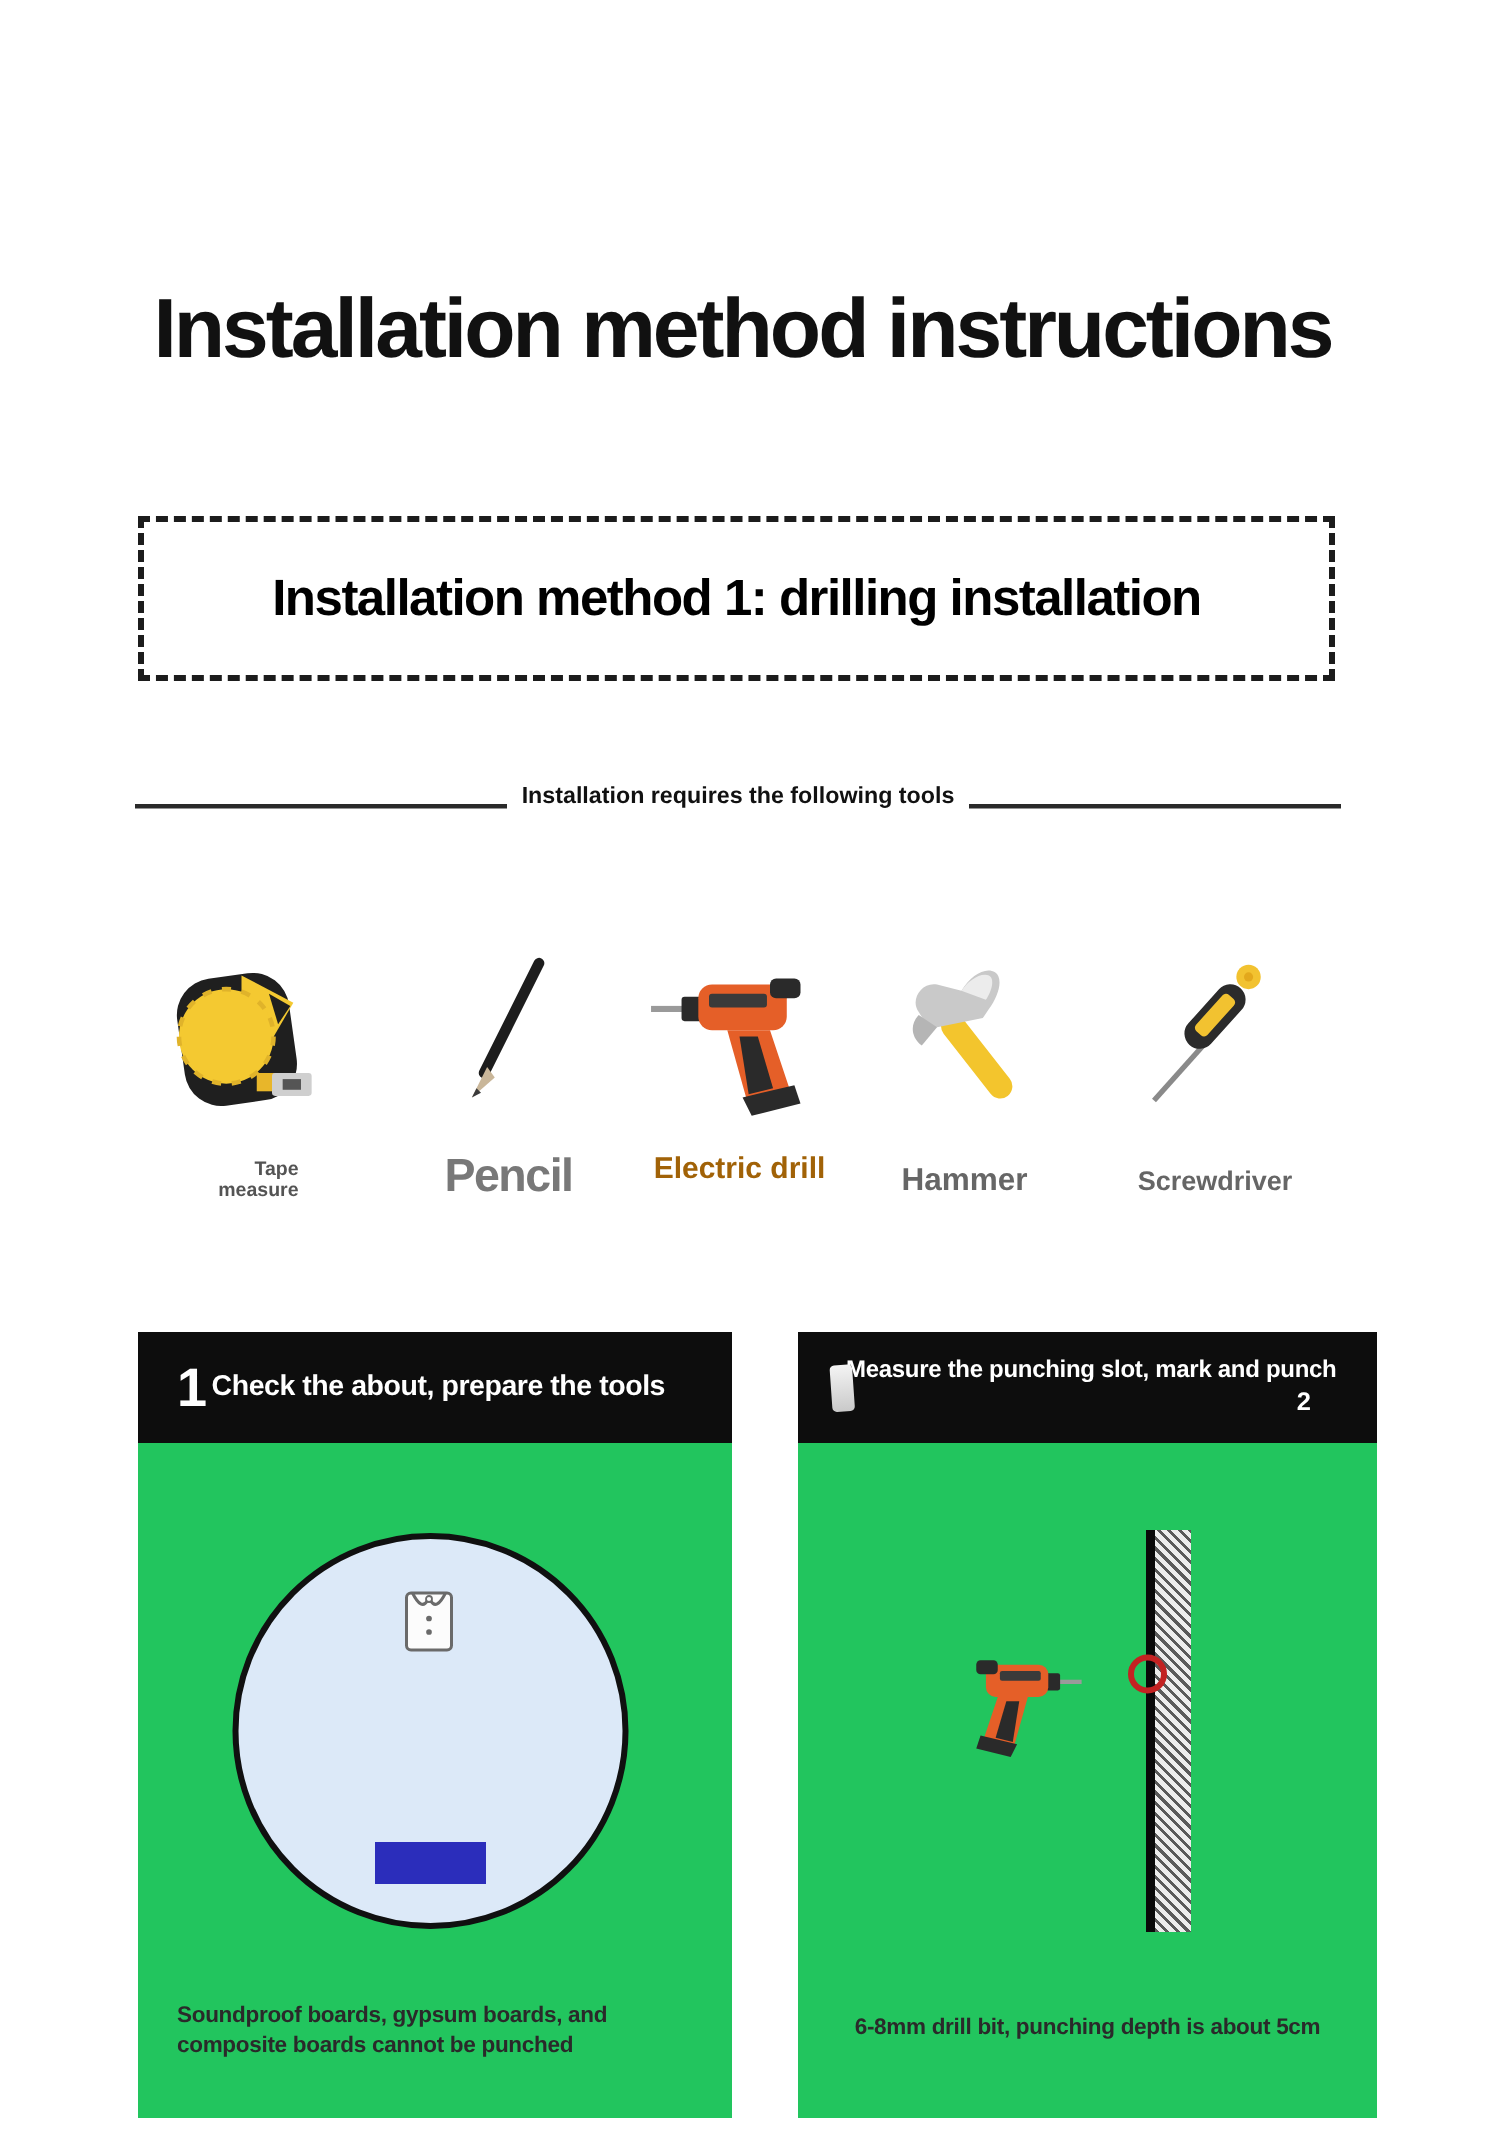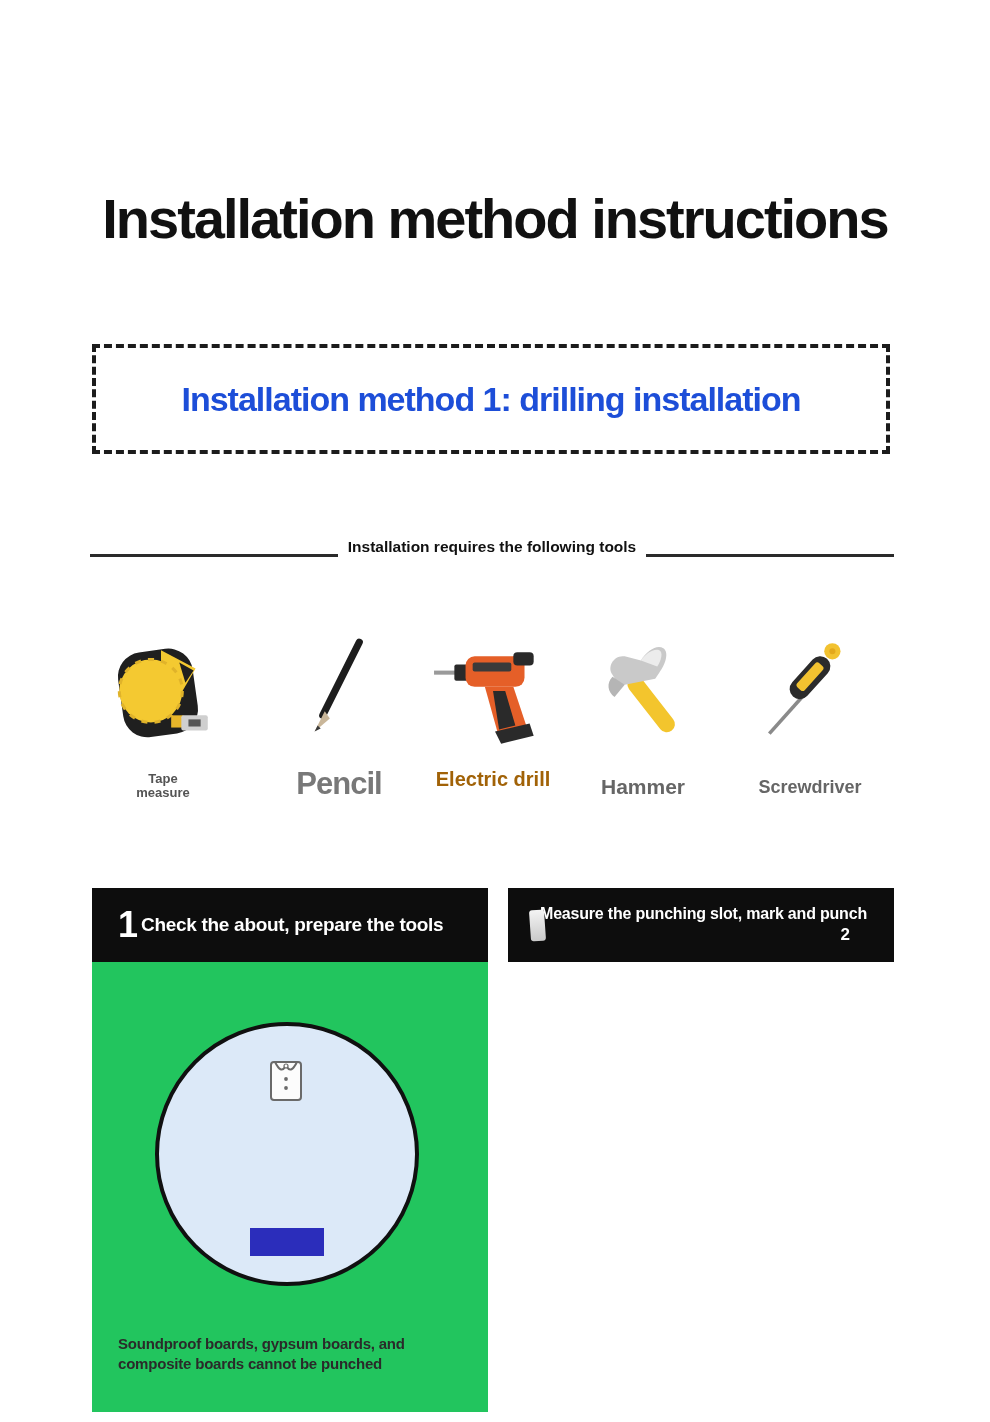--- a/index.html
+++ b/index.html
@@ -20,28 +20,28 @@
     white-space: nowrap;
   }
 
   
   .method-box {
     position: absolute; top: 344px; left: 92px;
     width: 798px; height: 110px;
     border: 4px dashed #1c1c1c;
     box-sizing: border-box;
     display: flex; align-items: center; justify-content: center;
-    font-size: 34px; font-weight: bold; letter-spacing: -1px; color: #1d4ed8;
+    font-size: 34px; font-weight: bold; letter-spacing: -1px; color: #000000;
     white-space: nowrap;
   }
 
   
   .tools-header {
-    position: absolute; top: 538px; left: 90px; width: 804px;
-    display: flex; align-items: flex-end;
+    position: absolute; top: 522px; left: 90px; width: 804px;
+    display: flex; align-items: flex-start;
   }
   .tools-header .rule {
     flex: 1; height: 3px; background: #2a2a2a; margin-top: 14px;
   }
   .tools-header .heading {
     width: 300px; flex: none;
     text-align: center;
     font-size: 15.5px; font-weight: bold; line-height: 1.2; color: #111;
     padding: 0 4px;
   }
@@ -53,31 +53,31 @@
   .tool-label { font-weight: bold; color: #6e6e6e; text-align: right; }
 
   .tool-tape        { left: 95px;  width: 132px; }
   .tool-pencil      { left: 268px; width: 142px; }
   .tool-drill       { left: 420px; width: 146px; }
   .tool-hammer      { left: 572px; width: 142px; }
   .tool-screwdriver { left: 728px; width: 164px; }
 
   .tool-tape .tool-label {
     align-self: flex-start; margin-left: 32px; margin-top: 16px;
-    width: 72px; font-size: 13px; line-height: 1.08; color: #545454; text-align: center;
+    width: 72px; font-size: 13px; line-height: 1.08; color: #545454; text-align: right;
   }
   .tool-pencil .tool-label { margin-top: 10px; font-size: 31px; color: #787878; letter-spacing: -1px; }
   .tool-drill .tool-label  { margin-top: 12px; font-size: 20px; color: #a16207; }
   .tool-hammer .tool-label { margin-top: 19px; font-size: 21px; color: #666; }
   .tool-screwdriver .tool-label { margin-top: 21px; font-size: 18px; color: #666; }
 
   
   .step { position: absolute; top: 888px; }
   .step-1 { left: 92px;  width: 396px; }
-  .step-2 { left: 508px; width: 386px; }
+  .step-2 { left: 532px; width: 386px; }
 
   .step-header {
     height: 74px; background: #0d0d0d; color: #fff;
     box-sizing: border-box; position: relative;
   }
   .step-1 .step-header {
     display: flex; align-items: center; padding-left: 26px;
   }
   .step-1 .step-num { font-size: 36px; font-weight: bold; line-height: 1; margin-right: 3px; }
   .step-1 .step-title { font-size: 19px; font-weight: bold; letter-spacing: -0.3px; }
@@ -248,15 +248,33 @@
       <div class="step-caption">Soundproof boards, gypsum boards, and composite boards cannot be punched</div>
     </div>
   </div>
 
   <div class="step step-2">
     <div class="step-header">
       <span class="header-artifact"></span>
       <span class="step-title">Measure the punching slot, mark and punch</span>
       <span class="step-num">2</span>
     </div>
+    <div class="step-body">
+      <div class="wall-line"></div>
+      <div class="wall-hatch"></div>
+      <div class="step-drill">
+        <svg viewBox="0 0 120 120">
+          <rect x="2" y="36" width="24" height="4" fill="#9a9a9a"></rect>
+          <rect x="22" y="30" width="14" height="16" rx="2" fill="#2a2a2a"></rect>
+          <rect x="33" y="22" width="58" height="30" rx="9" fill="#e55f28"></rect>
+          <rect x="40" y="28" width="38" height="9" rx="2" fill="#3a3a3a"></rect>
+          <rect x="80" y="18" width="20" height="13" rx="4" fill="#2a2a2a"></rect>
+          <path d="M52,52 L80,52 L94,94 L66,102 Z" fill="#e55f28"></path>
+          <path d="M60,56 L72,56 L82,90 L66,94 Z" fill="#2a2a2a"></path>
+          <path d="M62,96 L96,88 L100,100 L68,108 Z" fill="#2a2a2a"></path>
+        </svg>
+      </div>
+      <div class="red-ring"></div>
+      <div class="step-caption">6-8mm drill bit, punching depth is about 5cm</div>
+    </div>
   </div>
 
 </div>
 
 </body></html>

